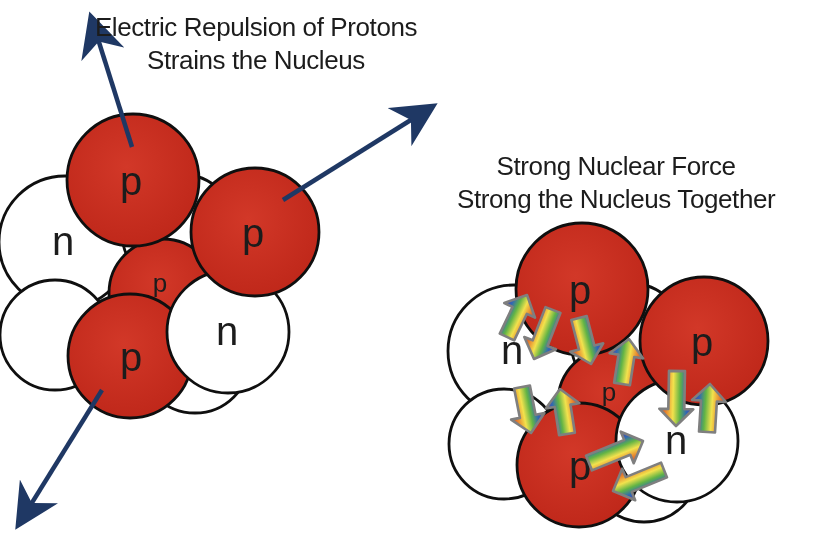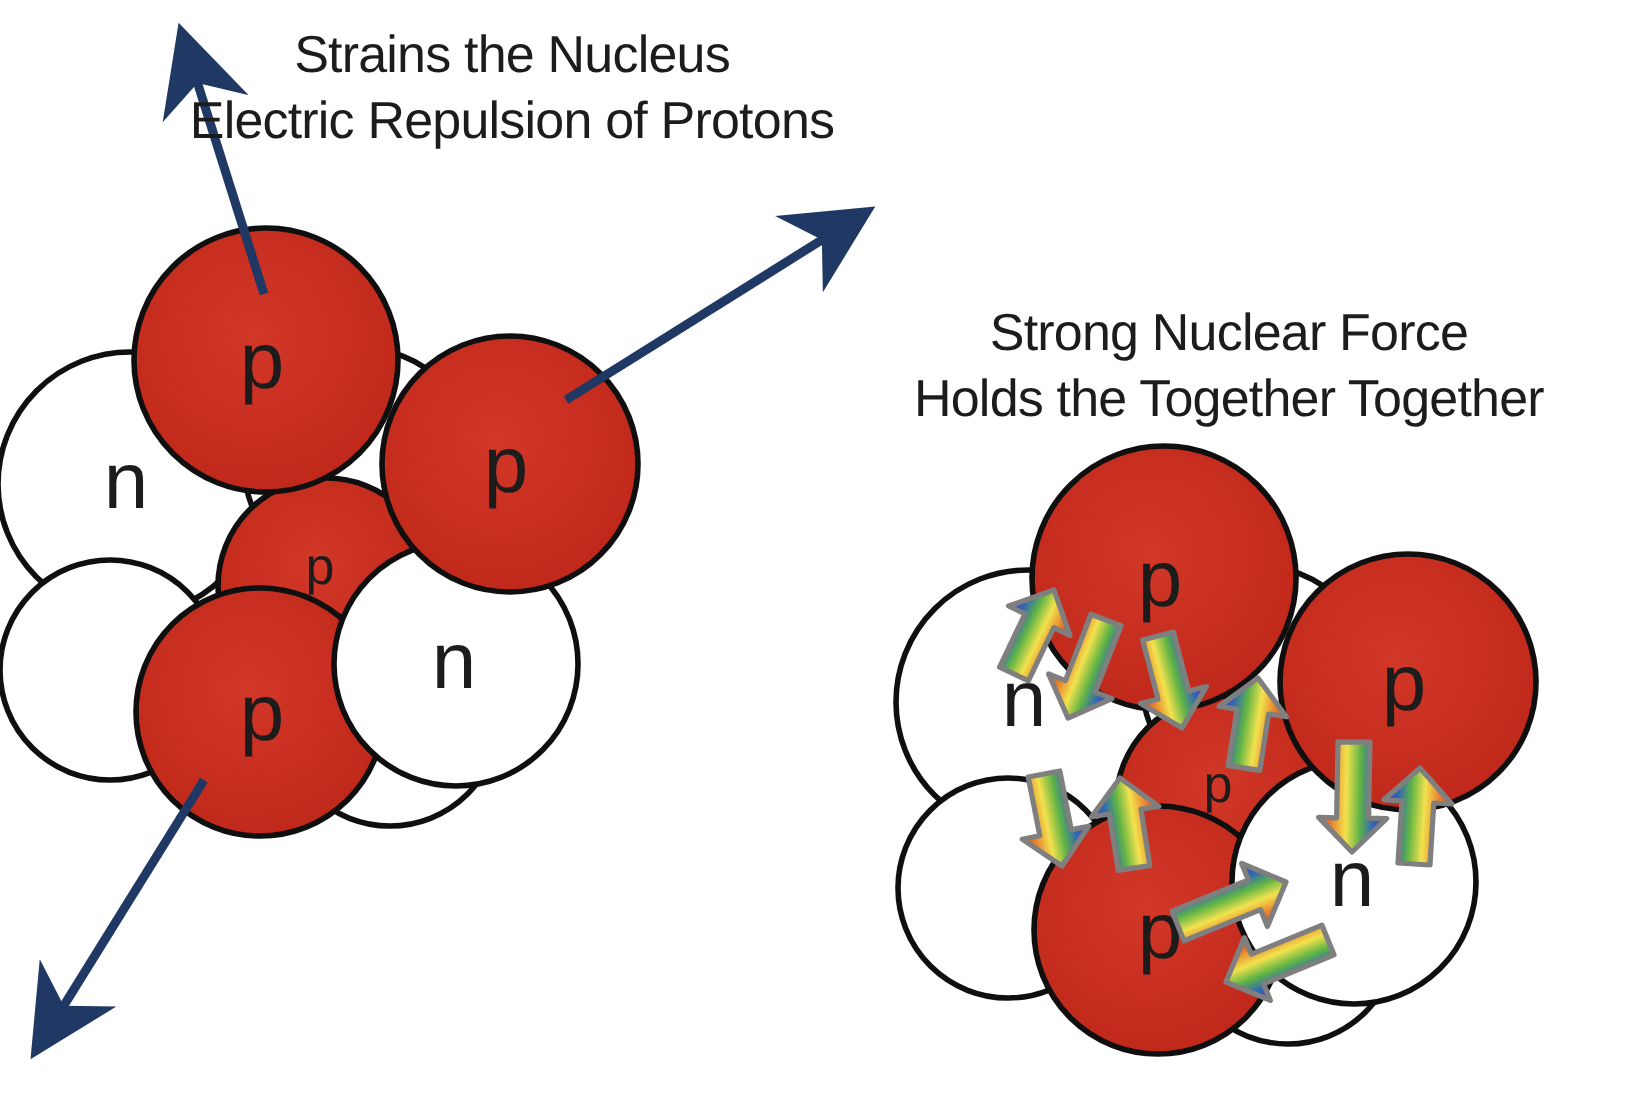--- a/index.html
+++ b/index.html
@@ -156,20 +156,20 @@
       <polygon points="669.0,370.9 668.3,408.9 659.3,408.7 676.0,426.0 693.3,409.3 684.3,409.1 685.0,371.1" fill="url(#rainbow4)" stroke="#7f7f7f" stroke-width="2.6" stroke-linejoin="round"></polygon>
       <polygon points="715.0,432.5 716.9,401.5 725.9,402.0 710.0,384.0 692.0,399.9 701.0,400.5 699.0,431.5" fill="url(#rainbow5)" stroke="#7f7f7f" stroke-width="2.6" stroke-linejoin="round"></polygon>
       <polygon points="514.1,388.5 519.9,417.9 511.1,419.6 531.0,433.0 544.4,413.1 535.6,414.8 529.9,385.5" fill="url(#rainbow6)" stroke="#7f7f7f" stroke-width="2.6" stroke-linejoin="round"></polygon>
       <polygon points="574.9,432.8 570.5,404.6 579.4,403.2 560.0,389.0 545.8,408.4 554.7,407.0 559.1,435.2" fill="url(#rainbow7)" stroke="#7f7f7f" stroke-width="2.6" stroke-linejoin="round"></polygon>
       <polygon points="592.0,470.4 630.3,454.8 633.7,463.2 643.0,441.0 620.8,431.7 624.2,440.0 586.0,455.6" fill="url(#rainbow8)" stroke="#7f7f7f" stroke-width="2.6" stroke-linejoin="round"></polygon>
       <polygon points="661.0,462.6 625.7,477.1 622.2,468.8 613.0,491.0 635.2,500.2 631.8,491.9 667.0,477.4" fill="url(#rainbow9)" stroke="#7f7f7f" stroke-width="2.6" stroke-linejoin="round"></polygon>
     </g>
 </svg>
 
 <div class="caption" id="caption-left">
+  <div>Electric Repulsion of Protons</div>
   <div>Strains the Nucleus</div>
-  <div>Electric Repulsion of Protons</div>
 </div>
 
 <div class="caption" id="caption-right">
   <div>Strong Nuclear Force</div>
-  <div>Holds the Together Together</div>
+  <div>Strong the Nucleus Together</div>
 </div>
 
 </body></html>

